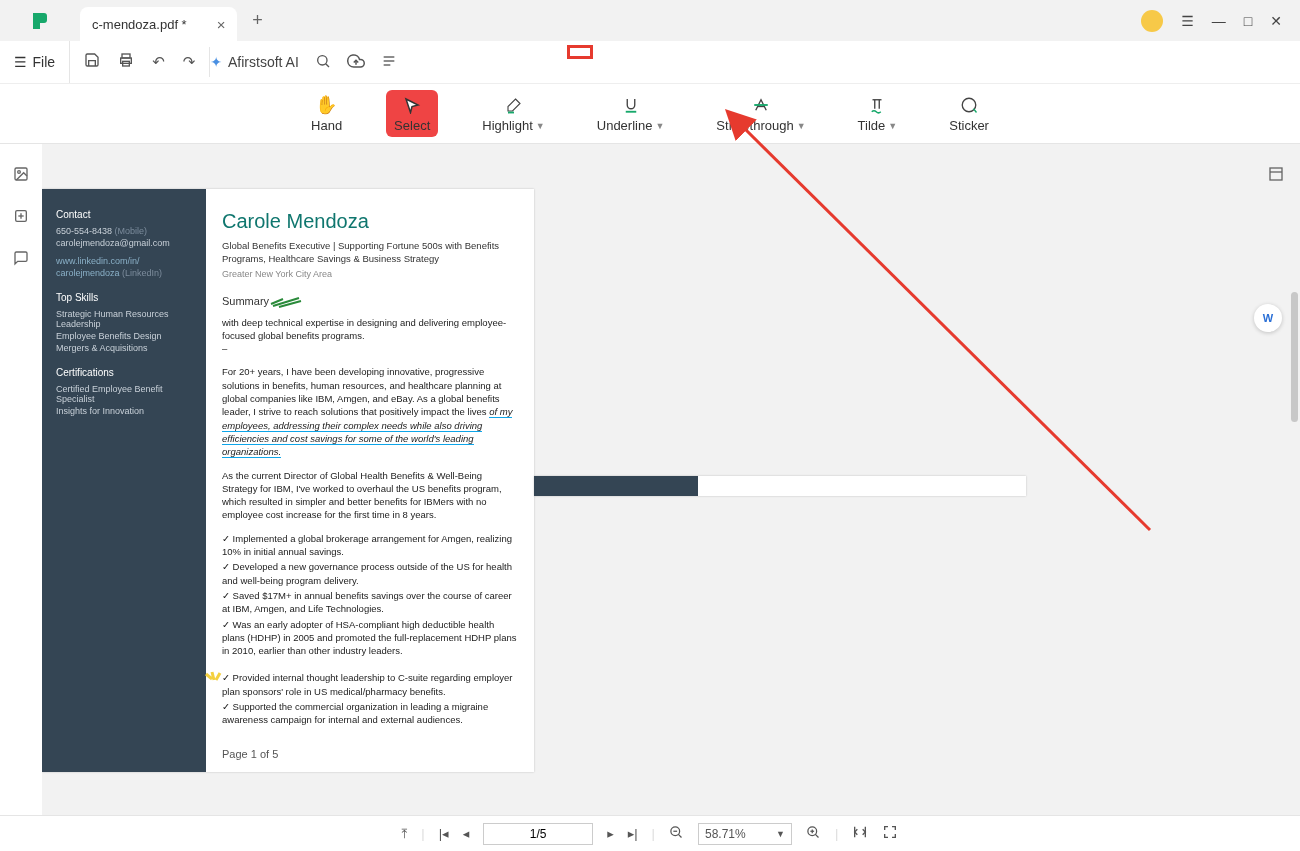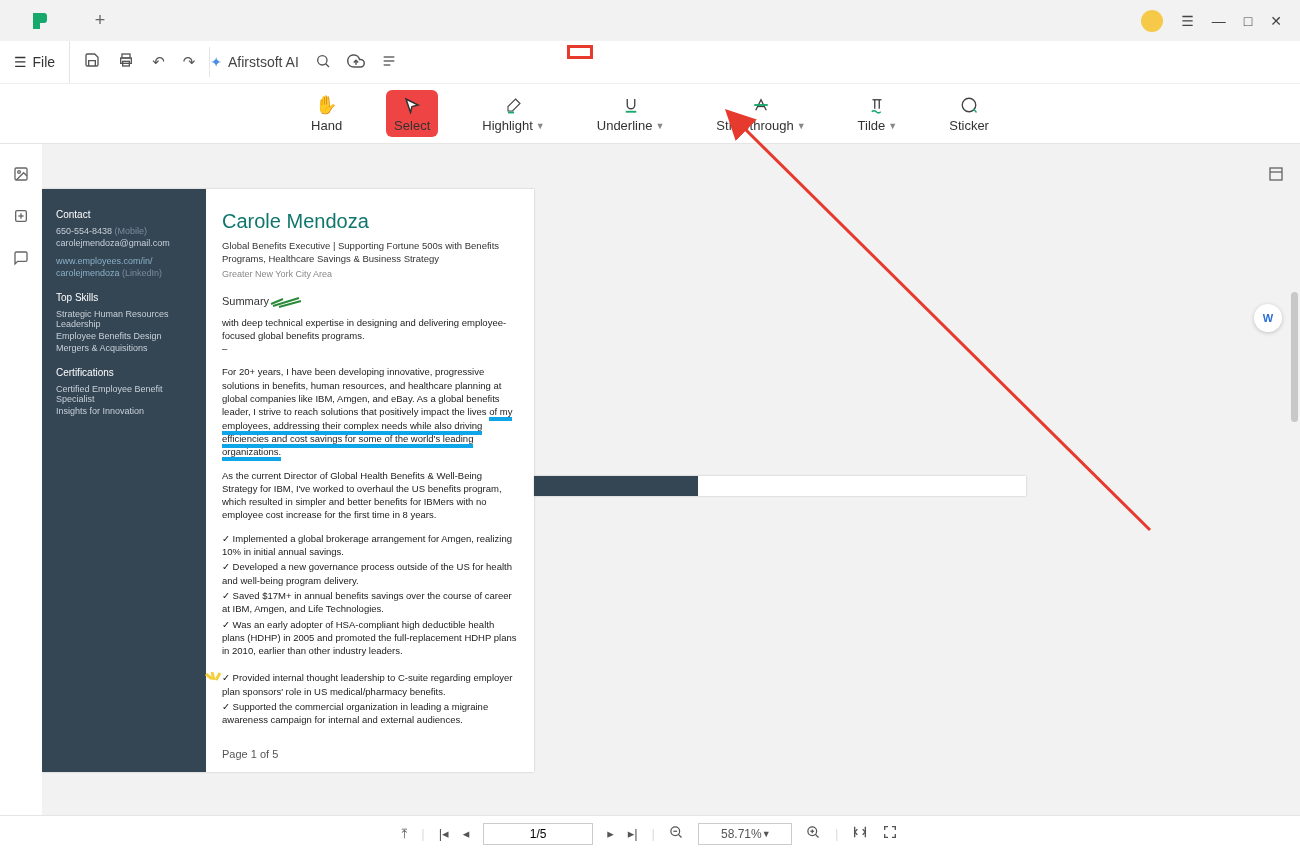--- a/index.html
+++ b/index.html
@@ -48,50 +48,54 @@
 .sidebar h4:first-child { margin-top:0; }
 .sidebar .line { margin-bottom:2px; color:#c8d0d8; }
 .sidebar .link { color:#8ab0c7; }
 .muted-inline { color:#7c8c9c; }
 .content { flex:1; padding:18px 16px 10px 16px; font-size:9.5px; color:#222; line-height:1.4; }
 .content h1 { font-size:20px; font-weight:400; color:#0f766e; margin-bottom:4px; }
 .content .subtitle { font-size:9.5px; color:#333; }
 .content .loc { font-size:9px; color:#888; margin-top:2px; }
 .content h3 { font-size:11px; font-weight:400; color:#333; margin-top:14px; margin-bottom:6px; display:flex; align-items:center; gap:0; }
 .content p { margin-bottom:10px; }
-.ul-green { border-bottom:4px solid #0ea5e9; }
+.ul-green { border-bottom:1px solid #0ea5e9;font-style:italic; }
 .pagenum { text-align:left; font-size:11px; color:#555; margin-top:20px; }
 
 .float-right { position:absolute; right:18px; top:160px; width:28px; height:28px; border-radius:50%; background:#fff; box-shadow:0 1px 4px rgba(0,0,0,0.2); display:flex; align-items:center; justify-content:center; font-size:11px; color:#2a6fd6; font-weight:bold; }
 .scrollbar { position:absolute; right:2px; top:148px; width:7px; height:130px; background:#c8c8c8; border-radius:4px; }
 
 
 .bottombar { height:36px; background:#fff; display:flex; align-items:center; justify-content:center; gap:14px; border-top:1px solid #e5e5e5; font-size:13px; color:#555; }
 .bb-input { width:110px; height:22px; border:1px solid #ccc; text-align:center; font-size:12px; }
-.bb-zoom { width:94px; height:22px; border:1px solid #ccc; display:flex; align-items:center; padding:0 22px; font-size:12px; justify-content:space-between; }
+.bb-zoom { width:94px; height:22px; border:1px solid #ccc; display:flex; align-items:center; padding:0 6px; font-size:12px; justify-content:space-between; }
 .bb-ic { font-size:13px; color:#555; }
 .sep { color:#ddd; }
 
 
 .arrow-svg { position:absolute; left:0; top:0; pointer-events:none; }
 
 .scribble { display:inline-block; width:34px; height:12px; position:relative; }
 .scribble svg { width:34px; height:12px; }
 
 .yellowburst { position:absolute; left:-18px; top:0; }
 .sticky-para { position:relative; }
 </style>
 </head>
 <body>
 
 <div class="titlebar">
   <div class="logo">
     <svg width="20" height="20" viewBox="0 0 20 20">
         <path d="M3 2 L14 2 Q17 2 17 5 L17 9 Q17 12 14 12 L10 12 L10 18 L3 18 Z" fill="#17a86b"></path>
       </svg>
+  </div>
+  <div class="tab">
+    <span>c-mendoza.pdf *</span>
+    <span class="tab-close">×</span>
   </div>
   <div class="newtab">+</div>
   <div class="wincontrols">
     <div class="avatar"></div>
     <span class="winbtn">☰</span>
     <span class="winbtn">—</span>
     <span class="winbtn">□</span>
     <span class="winbtn">✕</span>
   </div>
 </div>
@@ -244,21 +248,21 @@
         </svg>
     </span>
   </div>
 
   <div class="canvas">
     <div class="page">
       <div class="sidebar">
         <h4>Contact</h4>
         <div class="line"><span>650-554-8438</span> <span class="muted-inline">(Mobile)</span></div>
         <div class="line">carolejmendoza@gmail.com</div>
-        <div class="line link" style="margin-top:8px;">www.employees.com/in/</div>
+        <div class="line link" style="margin-top:8px;">www.linkedin.com/in/</div>
         <div class="line"><span class="link">carolejmendoza</span> <span class="muted-inline">(LinkedIn)</span></div>
 
         <h4>Top Skills</h4>
         <div class="line">Strategic Human Resources Leadership</div>
         <div class="line">Employee Benefits Design</div>
         <div class="line">Mergers &amp; Acquisitions</div>
 
         <h4>Certifications</h4>
         <div class="line">Certified Employee Benefit Specialist</div>
         <div class="line">Insights for Innovation</div>

